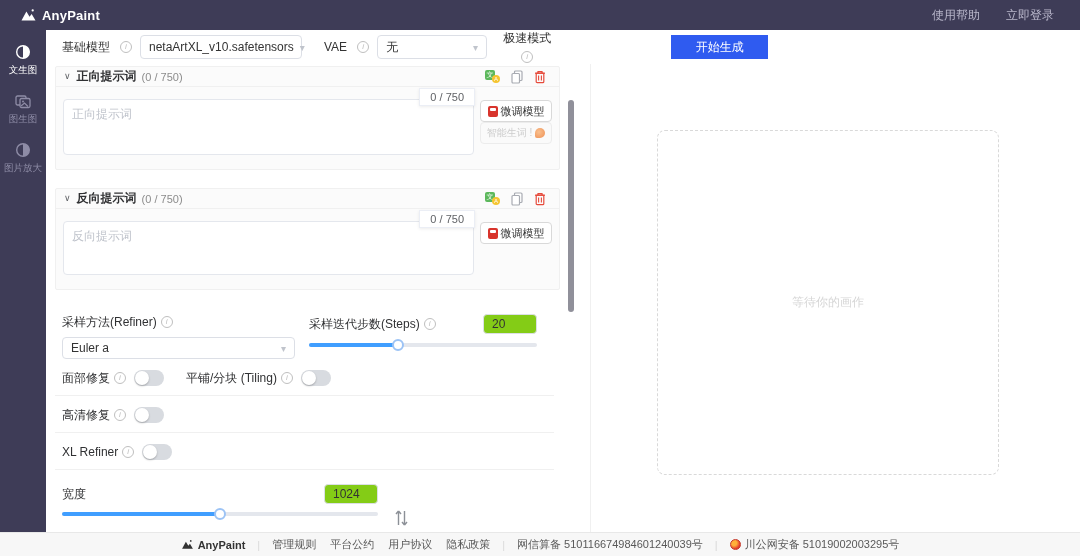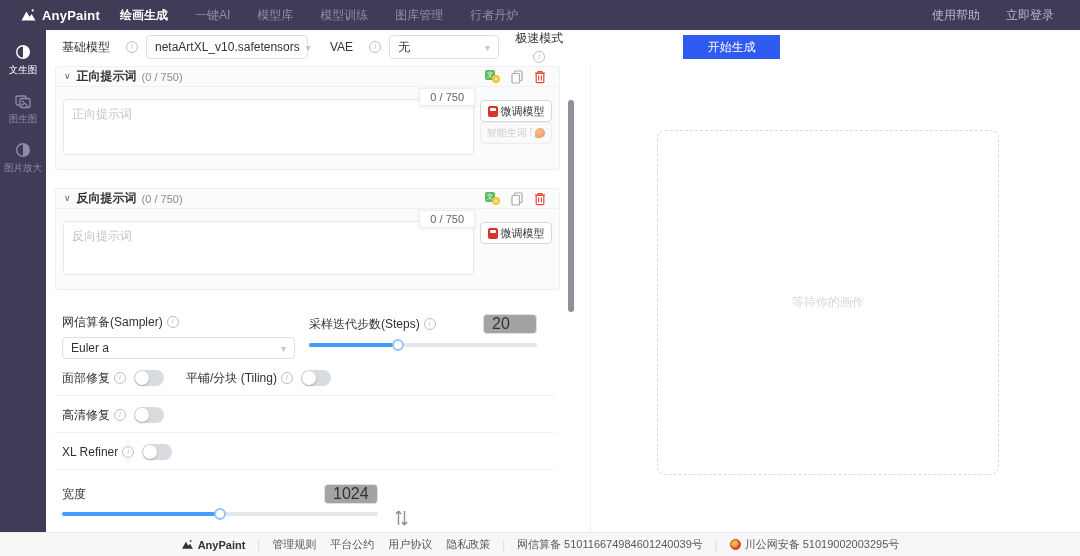--- a/index.html
+++ b/index.html
@@ -35,21 +35,21 @@
   .f-brand { display:flex; align-items:center; gap:4px; font-weight:bold; color:#333; font-size:11px; }
   .police { display:flex; align-items:center; gap:4px; }
   .police-badge { width:11px; height:11px; border-radius:50%;
     background:radial-gradient(circle at 35% 35%, #ffb03a 0 30%, #e23b2e 70%);
     border:1px solid #c53527; display:inline-block; }
 
   
   .main { position:absolute; left:46px; top:30px; width:1034px; height:502px; background:#fff; }
   .toolbar { height:34px; display:flex; align-items:center; padding-left:16px;
     font-size:12px; color:#333; }
-  .tb-label { display:flex; align-items:center; gap:16px; white-space:nowrap; }
+  .tb-label { display:flex; align-items:center; gap:10px; white-space:nowrap; }
   .info { width:12px; height:12px; border:1px solid #bfbfbf; border-radius:50%;
     color:#bfbfbf; font-size:8px; line-height:10px; text-align:center;
     display:inline-block; flex:0 0 auto; font-style:italic; }
   .select { height:24px; border:1px solid #dcdfe6; border-radius:4px; background:#fff;
     display:flex; align-items:center; justify-content:space-between; padding:0 8px;
     font-size:12px; color:#333; cursor:pointer; }
   .caret { color:#c0c4cc; font-size:10px; margin-left:6px; }
   .sel-model { width:162px; margin-left:8px; }
   .sel-vae { width:110px; margin-left:8px; }
   .vae-lab { margin-left:22px; }
@@ -108,21 +108,21 @@
   
   .section { margin-left:16px; width:475px; }
   .lab { font-size:12px; color:#303133; display:flex; align-items:center; gap:4px;
     height:16px; white-space:nowrap; }
   .sampler-row { display:flex; margin-top:24px; }
   .samp-left { width:233px; margin-right:14px; }
   .samp-left .select { margin-top:7px; height:22px; }
   .samp-right { flex:1; }
   .samp-head { display:flex; align-items:center; justify-content:space-between; }
   .num-input { width:54px; height:20px; border:1px solid #dcdfe6; border-radius:4px;
-    font-size:16px; padding:0 0 0 8px; color:#333; background:#a3a3a3;
+    font-size:12px; padding:0 0 0 8px; color:#333; background:#84cc16;
     font-family:"Liberation Sans", sans-serif; }
   .samp-right .slider { margin-top:9px; }
 
   .slider { position:relative; height:4px; border-radius:2px; background:#e4e7ed; }
   .slider .fill { position:absolute; left:0; top:0; bottom:0; background:#409eff; border-radius:2px; }
   .slider .handle { position:absolute; top:50%; width:12px; height:12px; background:#fff;
     border:2px solid #9cc3f5; border-radius:50%; transform:translate(-50%,-50%); cursor:pointer; }
 
   .toggle-row { display:flex; align-items:center; margin-top:11px; height:16px; }
   .toggle-row .group2 { display:flex; align-items:center; margin-left:22px; }
@@ -149,28 +149,20 @@
 </head>
 <body>
 
 <div class="navbar">
   <div class="brand">
     <svg width="17" height="14" viewBox="0 0 24 20">
       <path d="M2 18 L9 5 L13.5 12.5 L16.5 8.5 L22 18 Z" fill="#fff"></path>
       <circle cx="18" cy="3.5" r="1.6" fill="#fff"></circle>
     </svg>
     <span class="brand-name">AnyPaint</span>
-  </div>
-  <div class="nav-items">
-    <span class="nav-item active">绘画生成</span>
-    <span class="nav-item">一键AI</span>
-    <span class="nav-item">模型库</span>
-    <span class="nav-item">模型训练</span>
-    <span class="nav-item">图库管理</span>
-    <span class="nav-item">行者丹炉</span>
   </div>
   <div class="nav-right">
     <span>使用帮助</span>
     <span>立即登录</span>
   </div>
 </div>
 
 <div class="sidebar">
   <div class="side-item active">
     <svg width="16" height="16" viewBox="0 0 16 16">
@@ -303,21 +295,21 @@
               <span class="ft-ic"></span>
               <span>微调模型</span>
             </div>
           </div>
         </div>
       </div>
 
       <div class="section sampler-row">
         <div class="samp-left">
           <span class="lab">
-            <span>网信算备(Sampler)</span>
+            <span>采样方法(Refiner)</span>
             <span class="info">i</span>
           </span>
           <div class="select">
             <span>Euler a</span>
             <span class="caret">▾</span>
           </div>
         </div>
         <div class="samp-right">
           <div class="samp-head">
             <span class="lab">

